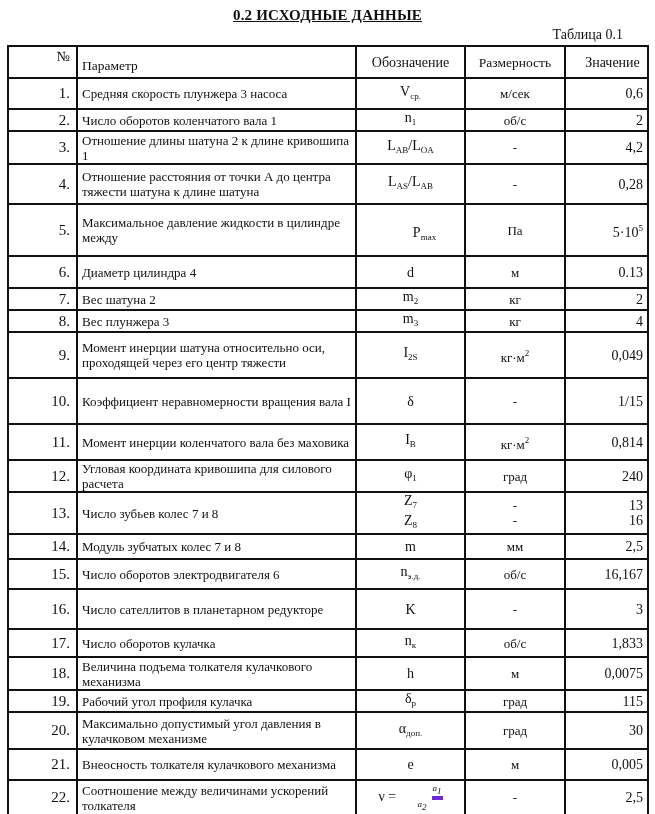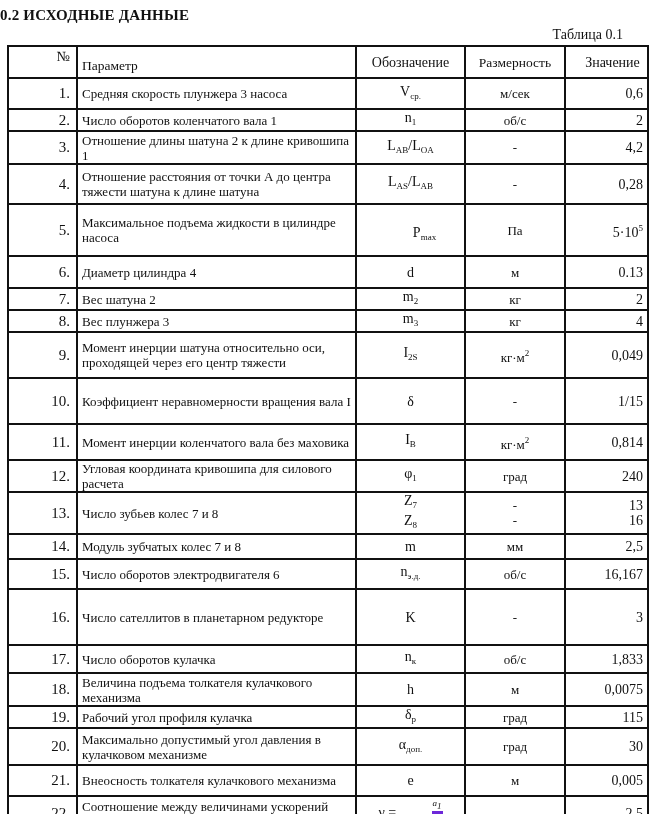--- a/index.html
+++ b/index.html
@@ -2,21 +2,21 @@
 <html><head>
 <meta charset="utf-8">
 <style>
   html, body { margin: 0; padding: 0; background: #ffffff; }
   body {
     width: 655px; height: 814px; position: relative; overflow: hidden;
     font-family: "Liberation Serif", "DejaVu Serif", serif; color: #111;
   }
   .title {
     position: absolute; left: 0; width: 655px; top: 7px;
-    font-weight: bold; font-size: 15px; letter-spacing: 0.2px;
+    text-align: center; font-weight: bold; font-size: 15px; letter-spacing: 0.2px; text-decoration: underline;
   }
   .caption {
     position: absolute; right: 32px; top: 27px; font-size: 14px;
   }
   table {
     position: absolute; left: 7px; top: 45px;
     border-collapse: collapse; table-layout: fixed; width: 640px;
     font-size: 13px;
   }
   td, th {
@@ -34,21 +34,21 @@
   th.param { text-align: left; padding-top: 6px; }
   .param { text-align: left; margin-left: 16px; }
   .sym { text-align: center; font-size: 14px; }
   .unit { text-align: center; }
   .val { text-align: right; padding-left: 9px; font-size: 14px; }
   th.val { text-align: center; padding-left: 16px; }
   sub { font-size: 9px; vertical-align: -3px; }
   sup { font-size: 9px; vertical-align: 6px; }
   .stack { display: block; line-height: 15px; }
   .frac { display: inline-flex; flex-direction: column; vertical-align: middle; font-size: 9px; font-style: italic; line-height: 9px; margin-left: 2px; }
-  .frac .top { border-bottom: 6px solid #6d28d9; padding: 0 1px; margin-left: 30px; }
+  .frac .top { border-bottom: 4px solid #6d28d9; padding: 0 1px; margin-left: 30px; }
   .pmax { display: inline-block; margin-left: 28px; margin-top: 10px; }
 </style>
 </head>
 <body>
 
 <div class="title">0.2 ИСХОДНЫЕ ДАННЫЕ</div>
 <div class="caption">Таблица 0.1</div>
 
 <table>
   <colgroup>
@@ -91,21 +91,21 @@
       </tr>
       <tr style="height: 40px;">
         <td class="num">4.</td>
         <td class="param">Отношение расстояния от точки А до центра тяжести шатуна к длине шатуна</td>
         <td class="sym"><span>L</span><sub>AS</sub><span>/</span><span>L</span><sub>AB</sub></td>
         <td class="unit">-</td>
         <td class="val">0,28</td>
       </tr>
       <tr style="height: 52px;">
         <td class="num">5.</td>
-        <td class="param">Максимальное подъема жидкости в цилиндре насоса</td>
+        <td class="param">Максимальное давление жидкости в цилиндре между</td>
         <td class="sym"><span class="pmax"><span>P</span><sub>max</sub></span></td>
         <td class="unit">Па</td>
         <td class="val"><span>5·10</span><sup>5</sup></td>
       </tr>
       <tr style="height: 32px;">
         <td class="num">6.</td>
         <td class="param">Диаметр цилиндра 4</td>
         <td class="sym"><span><span>d</span></span></td>
         <td class="unit">м</td>
         <td class="val">0.13</td>
@@ -175,21 +175,21 @@
         <td class="unit">мм</td>
         <td class="val">2,5</td>
       </tr>
       <tr style="height: 30px;">
         <td class="num">15.</td>
         <td class="param">Число оборотов электродвигателя 6</td>
         <td class="sym"><span><span>n</span><sub>э.д.</sub></span></td>
         <td class="unit">об/с</td>
         <td class="val">16,167</td>
       </tr>
-      <tr style="height: 56px;">
+      <tr style="height: 40px;">
         <td class="num">16.</td>
         <td class="param">Число сателлитов в планетарном редукторе</td>
         <td class="sym"><span><span>K</span></span></td>
         <td class="unit">-</td>
         <td class="val">3</td>
       </tr>
       <tr style="height: 28px;">
         <td class="num">17.</td>
         <td class="param">Число оборотов кулачка</td>
         <td class="sym"><span><span>n</span><sub>к</sub></span></td>

